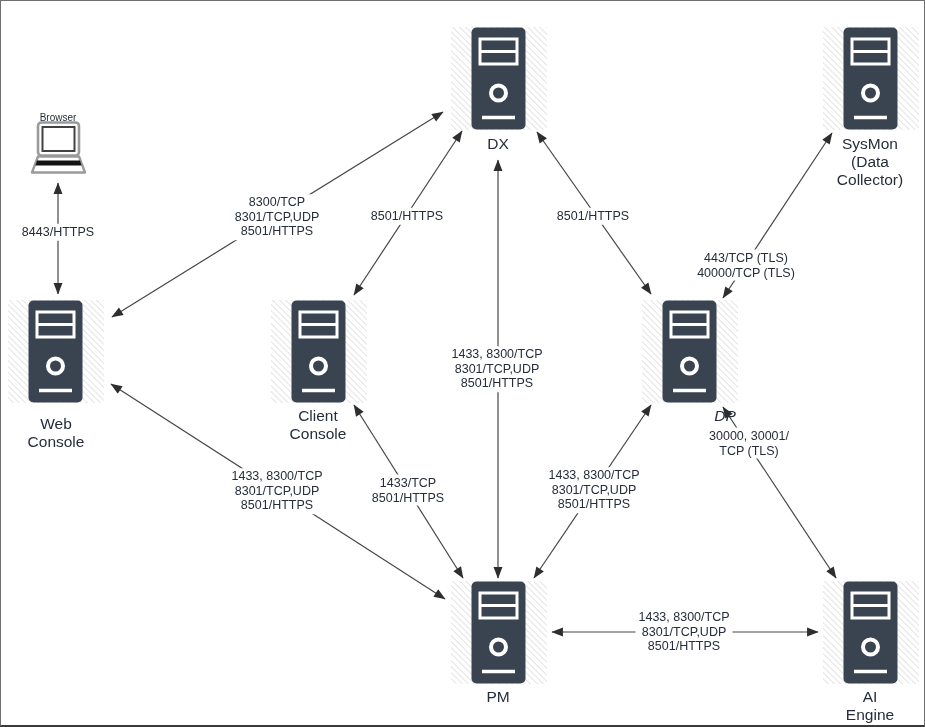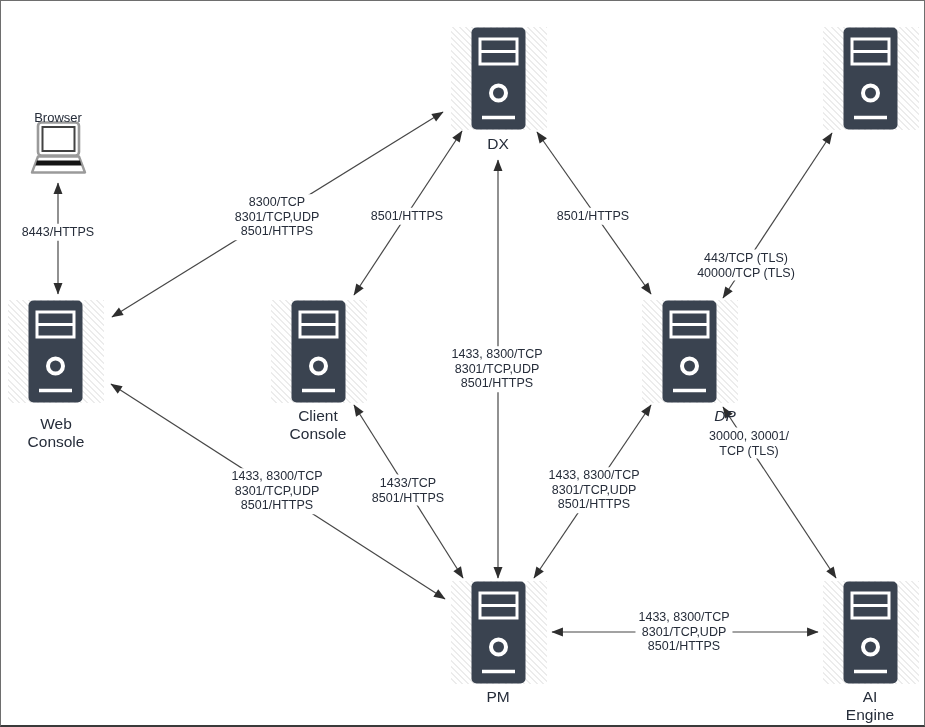--- a/index.html
+++ b/index.html
@@ -18,21 +18,21 @@
     background:repeating-linear-gradient(45deg,#ffffff 0px,#ffffff 3px,#ececec 3px,#ececec 4.4px);
   }
   .server-svg { position:absolute; z-index:3; }
   .laptop-svg { position:absolute; z-index:3; }
   .nlabel {
     position:absolute; z-index:4;
     transform:translateX(-50%);
     color:#262d3a; font-size:15.5px; line-height:18px;
     text-align:center; white-space:pre-line;
   }
-  .nlabel.small { font-size:13px; }
+  .nlabel.small { font-size:10px; }
   .elabel {
     position:absolute; z-index:5;
     transform:translate(-50%,-50%);
     background:#ffffff;
     color:#262d3a; font-size:12.5px; line-height:14.5px;
     text-align:center; white-space:pre-line;
     padding:1px 3px;
   }
 </style>
 </head>
@@ -80,20 +80,23 @@
   <div class="nlabel" style="left:497px; top:134px;">DX</div>
 
   <div class="hatch" style="left:822px; top:26px; width:96px; height:103px;"></div>
   <svg class="server-svg" style="left:842px; top:26px;" width="55" height="103" viewBox="0 0 55 103">
     <rect x="0.5" y="0.5" width="54" height="102" rx="5" fill="#3a4350"></rect>
     <rect x="9" y="12" width="37" height="25" fill="none" stroke="#ffffff" stroke-width="3"></rect>
     <line x1="9" y1="24.5" x2="46" y2="24.5" stroke="#ffffff" stroke-width="3"></line>
     <circle cx="27.5" cy="66" r="7.5" fill="none" stroke="#ffffff" stroke-width="4"></circle>
     <line x1="11" y1="90.5" x2="44" y2="90.5" stroke="#ffffff" stroke-width="3.5"></line>
   </svg>
+  <div class="nlabel" style="left:869px; top:134px;">SysMon
+(Data
+Collector)</div>
 
   <div class="hatch" style="left:7px; top:299px; width:96px; height:103px;"></div>
   <svg class="server-svg" style="left:27px; top:299px;" width="55" height="103" viewBox="0 0 55 103">
     <rect x="0.5" y="0.5" width="54" height="102" rx="5" fill="#3a4350"></rect>
     <rect x="9" y="12" width="37" height="25" fill="none" stroke="#ffffff" stroke-width="3"></rect>
     <line x1="9" y1="24.5" x2="46" y2="24.5" stroke="#ffffff" stroke-width="3"></line>
     <circle cx="27.5" cy="66" r="7.5" fill="none" stroke="#ffffff" stroke-width="4"></circle>
     <line x1="11" y1="90.5" x2="44" y2="90.5" stroke="#ffffff" stroke-width="3.5"></line>
   </svg>
   <div class="nlabel" style="left:55px; top:406px;margin-top:8px;">Web

